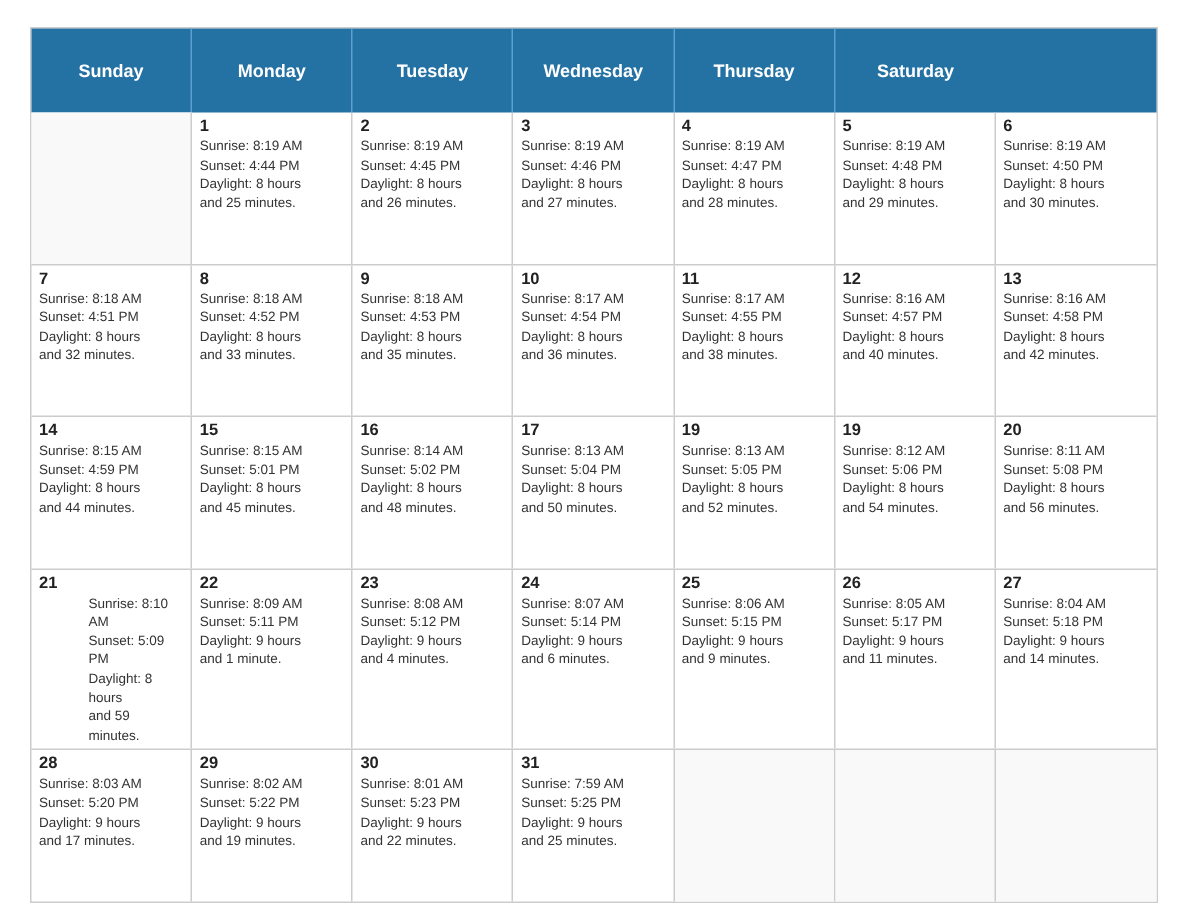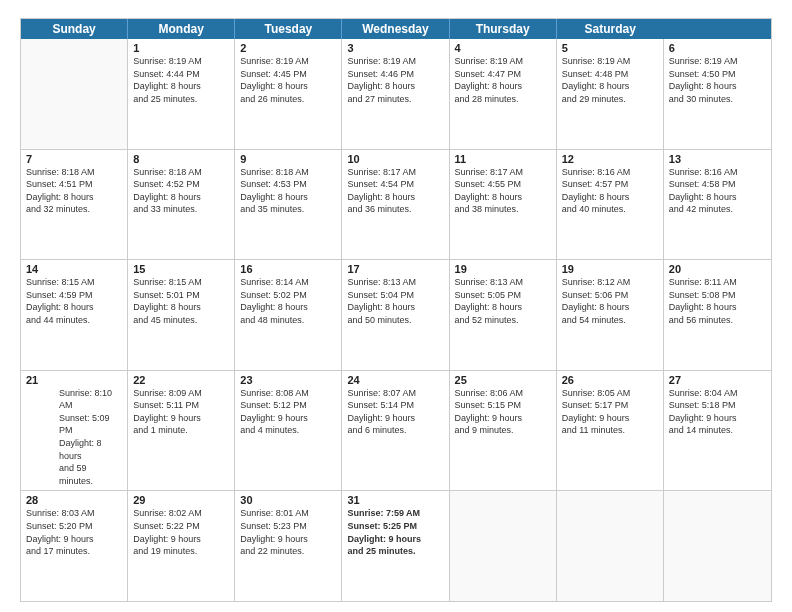--- a/index.html
+++ b/index.html
@@ -50,21 +50,21 @@
     .cal-header-row {
       display: grid;
       grid-template-columns: repeat(7, 1fr);
       background: #2471a3;
     }
     .cal-header-cell {
       color: #fff;
       font-size: 12px;
       font-weight: bold;
       text-align: center;
-      padding: 3px 2px;
+      padding: 21px 2px;
       border-right: 1px solid #5b9fd4;
     }
     .cal-header-cell:last-child { border-right: none; }
     .cal-body {
       flex: 1;
       display: flex;
       flex-direction: column;
     }
     .cal-row {
       display: grid;
@@ -325,21 +325,21 @@
           </div>
           <div class="cal-cell">
             <span class="day-num">30</span>
             <div class="day-info" style="white-space: pre-line;">Sunrise: 8:01 AM
 Sunset: 5:23 PM
 Daylight: 9 hours
 and 22 minutes.</div>
           </div>
           <div class="cal-cell">
             <span class="day-num">31</span>
-            <div class="day-info" style="white-space: pre-line; font-weight: bold;">Sunrise: 7:59 AM
+            <div class="day-info" style="white-space: pre-line;">Sunrise: 7:59 AM
 Sunset: 5:25 PM
 Daylight: 9 hours
 and 25 minutes.</div>
           </div>
           <div class="cal-cell empty"></div>
           <div class="cal-cell empty"></div>
           <div class="cal-cell empty"></div>
         </div>
       </div>
   </div>

